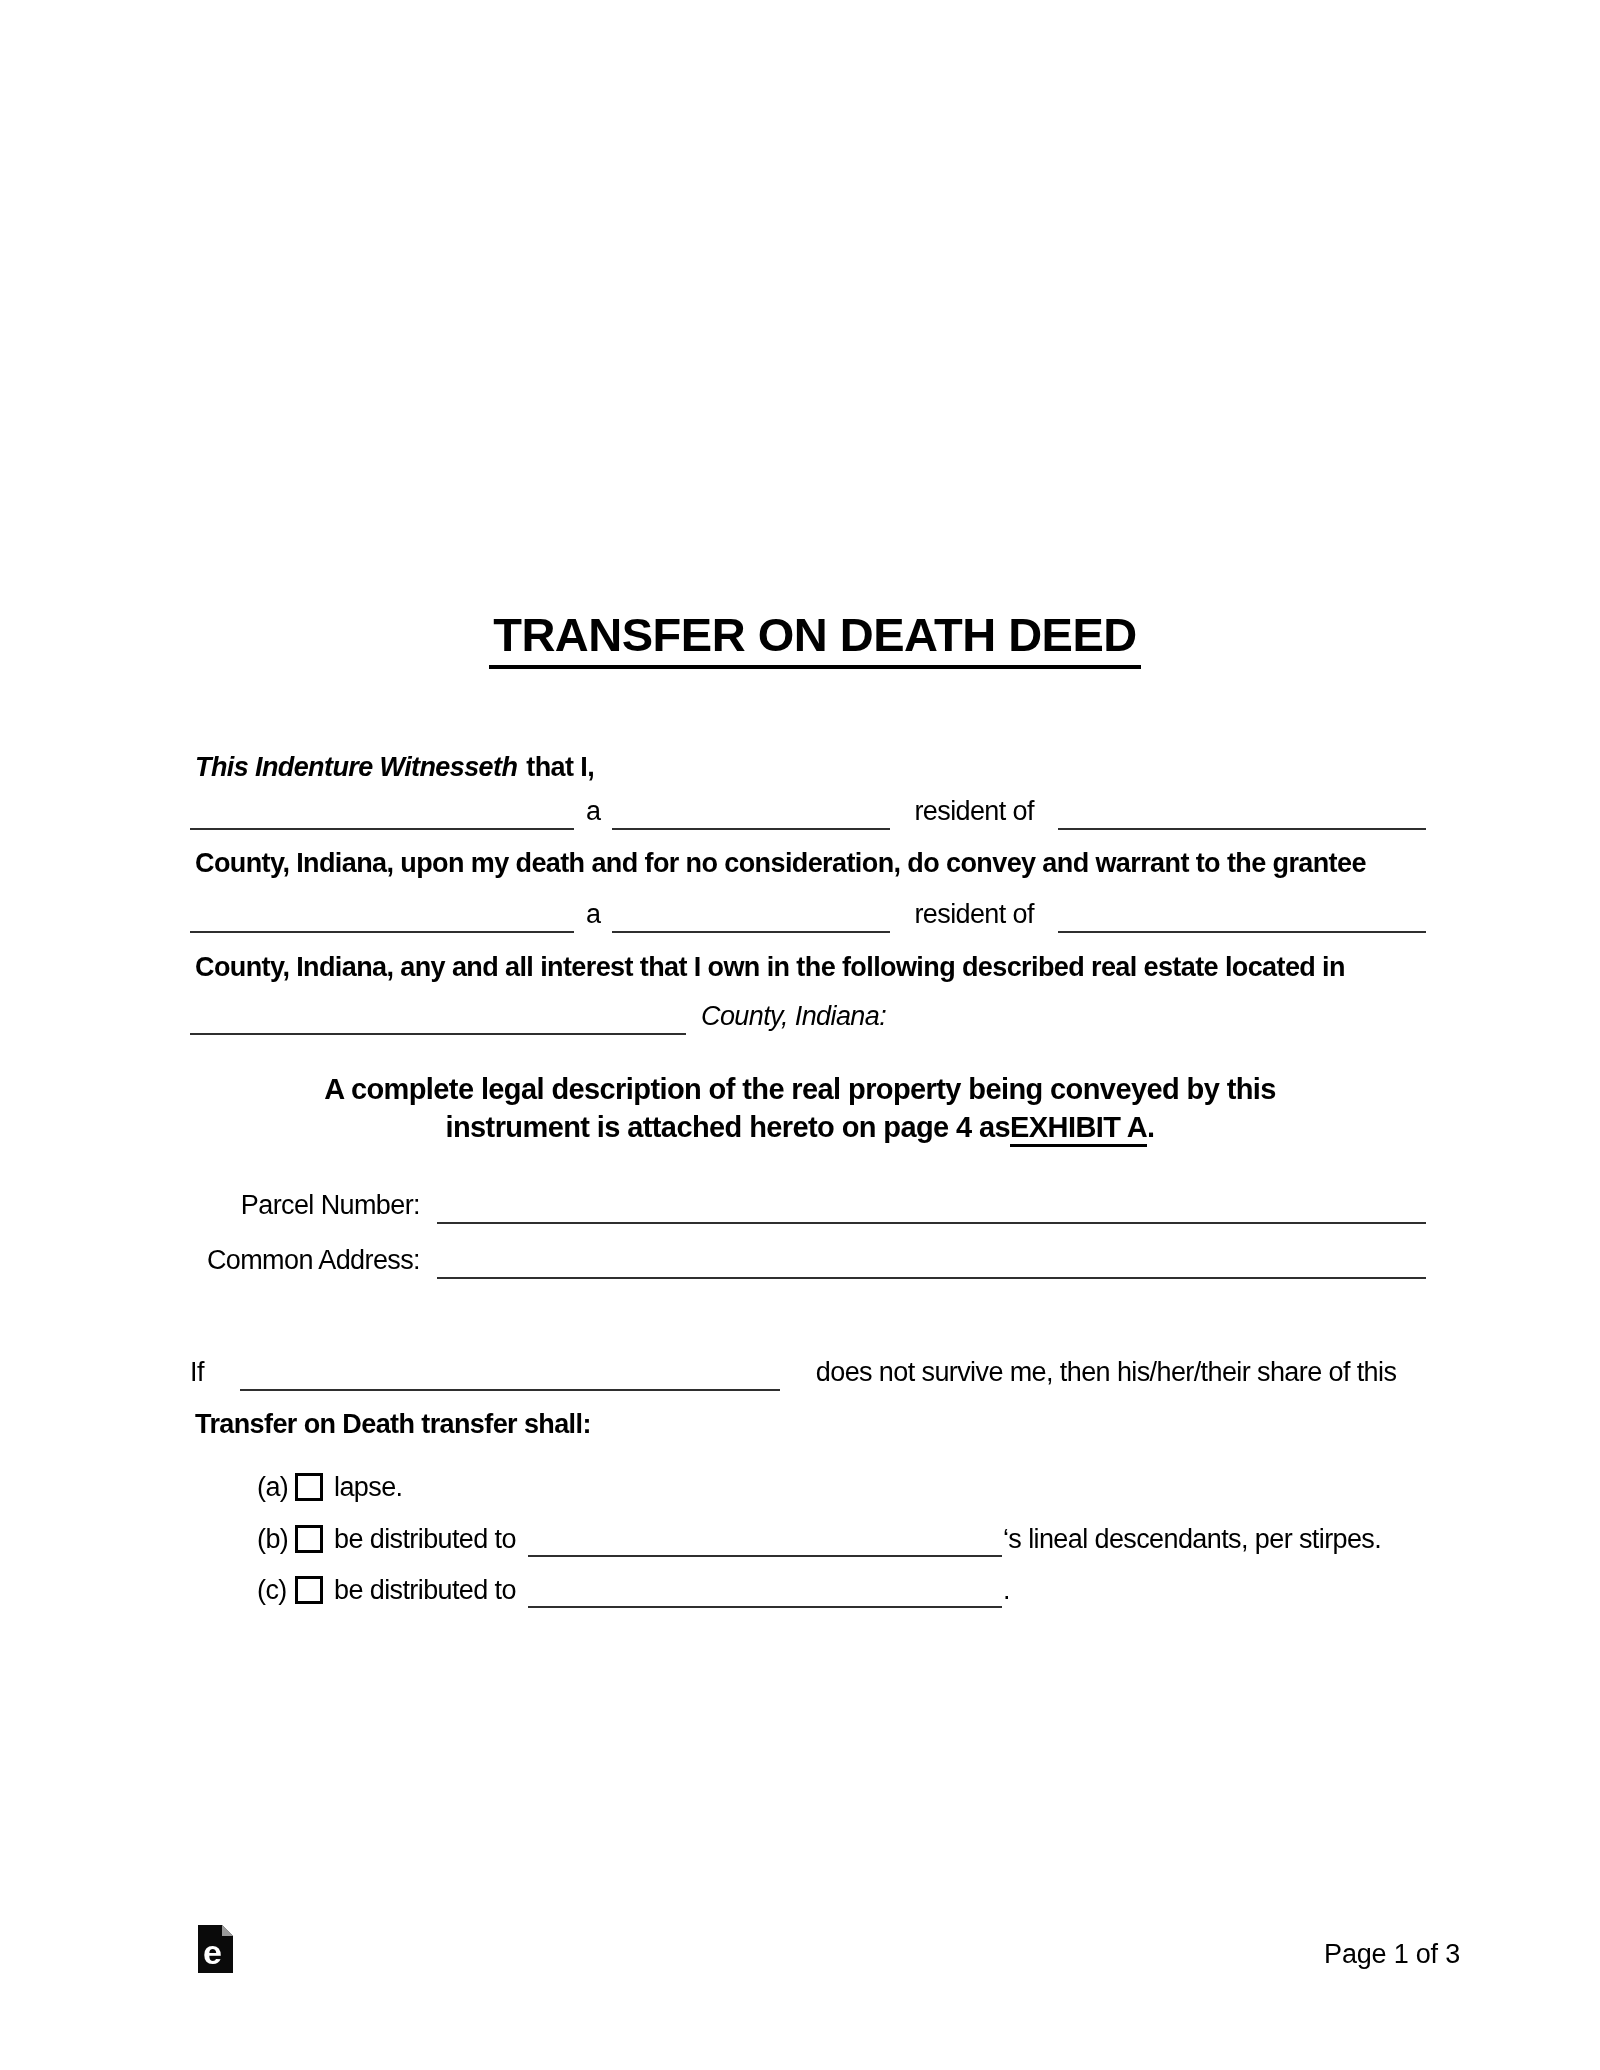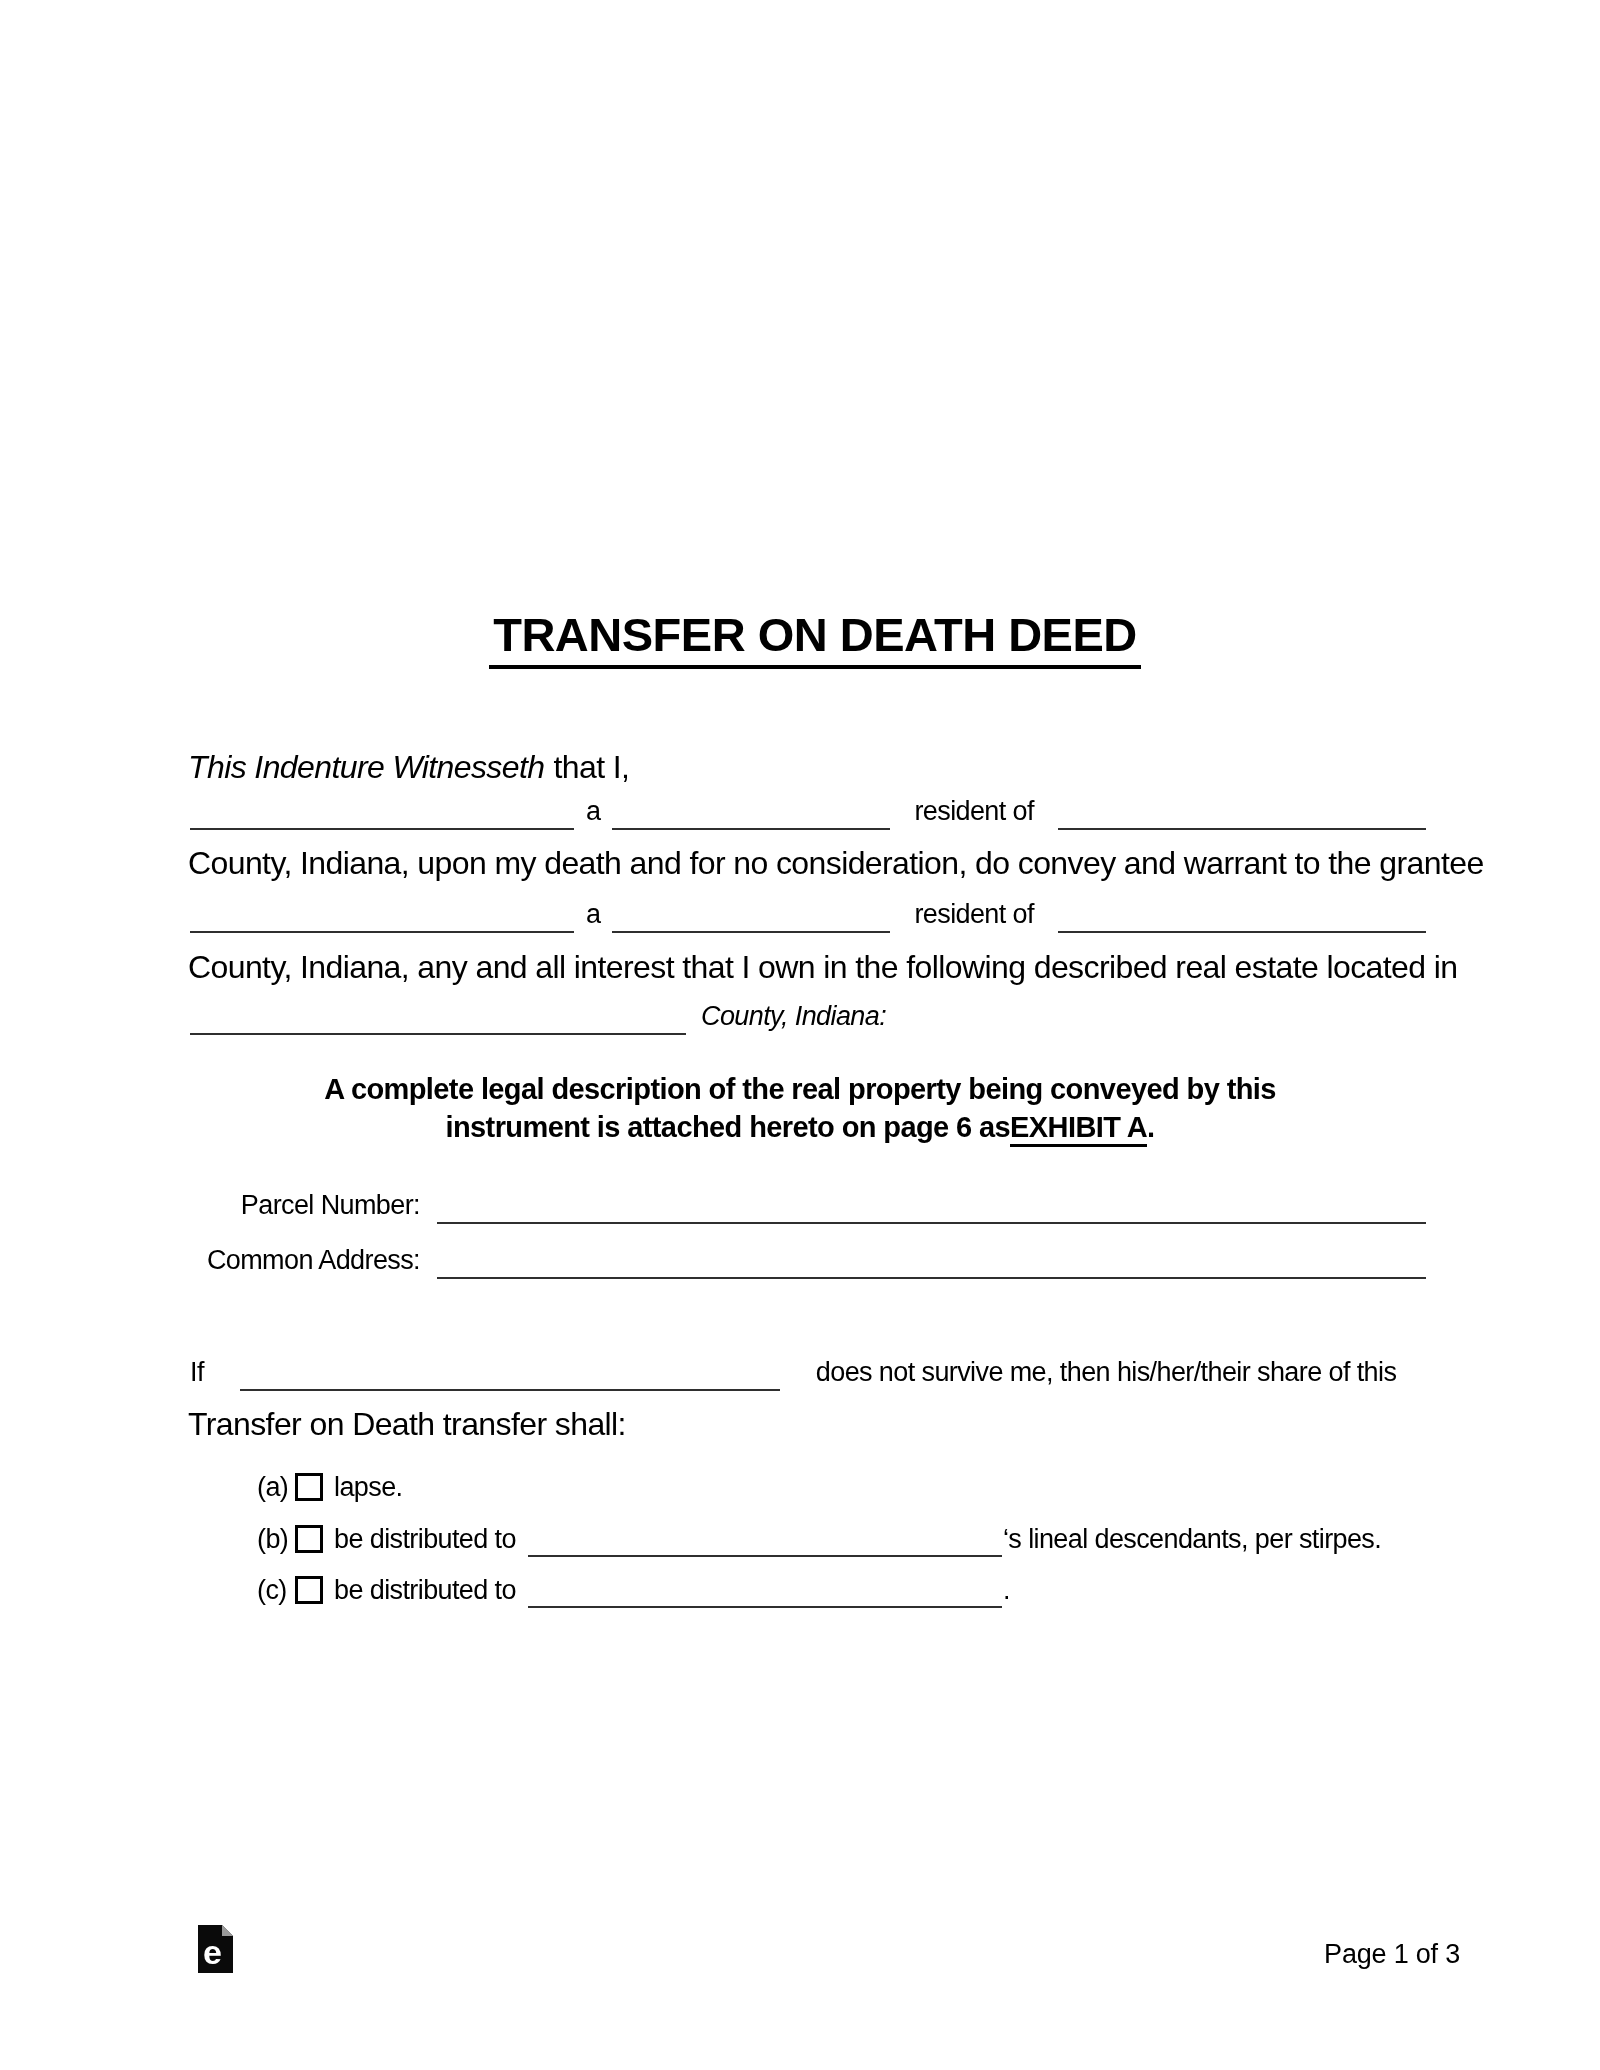--- a/index.html
+++ b/index.html
@@ -6,21 +6,21 @@
   #page{position:relative;width:1600px;height:2070px;background:#ffffff;overflow:hidden;
         font-family:"Liberation Sans",sans-serif;color:#000;}
   .nowrap{white-space:nowrap;}
 
   
   #title-wrap{position:absolute;top:610px;left:0;right:4px;text-align:center;padding-left:34px;}
   #title{display:inline-block;font-size:47px;font-weight:bold;letter-spacing:-0.5px;
          line-height:50px;border-bottom:4px solid #000;padding:0 4px 5px 4px;}
 
   
-  .para{position:absolute;left:188px;font-size:32px;letter-spacing:-0.6px;line-height:34px;white-space:nowrap;}
+  .para{position:absolute;left:195px;font-size:27px;letter-spacing:-0.6px;line-height:34px;white-space:nowrap;font-weight:bold;}
   .italic{font-style:italic;}
   .after-italic{margin-left:9px;}
 
   
   .fillrow{position:absolute;left:190px;width:1236px;height:40px;display:flex;align-items:flex-end;
            font-size:27px;letter-spacing:-0.6px;}
   .fillrow span{line-height:38px;}
   .blank{border-bottom:2px solid #2f2f2f;height:100%;box-sizing:border-box;}
   .b1{width:384px;}
   .conn-a{padding:0 12px;}
@@ -97,21 +97,21 @@
   <div class="para" style="top:950px;">County, Indiana, any and all interest that I own in the following described real estate located in</div>
 
   <div class="fillrow" style="top:995px;font-style:italic;">
     <span class="blank bC"></span>
     <span class="county-suffix">County, Indiana:</span>
   </div>
 
   <div id="legal">
     <div class="nowrap">A complete legal description of the real property being conveyed by this</div>
     <div class="nowrap">
-      <span>instrument is attached hereto on page 6 as</span><span class="exhibit">EXHIBIT A</span><span>.</span>
+      <span>instrument is attached hereto on page 4 as</span><span class="exhibit">EXHIBIT A</span><span>.</span>
     </div>
   </div>
 
   <div class="fieldrow" style="top:1239px;">
     <span class="flabel">Common Address:</span>
     <span class="blank"></span>
   </div>
 
   <div class="fieldrow" style="top:1184px;">
     <span class="flabel">Parcel Number:</span>

